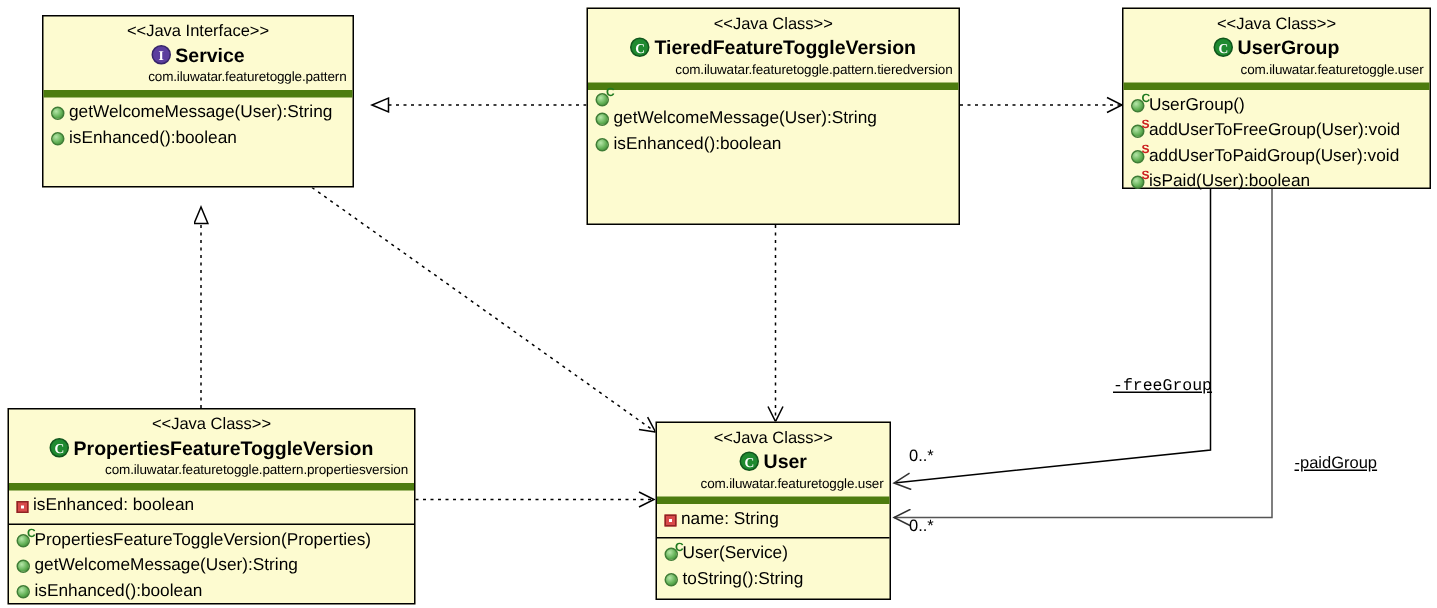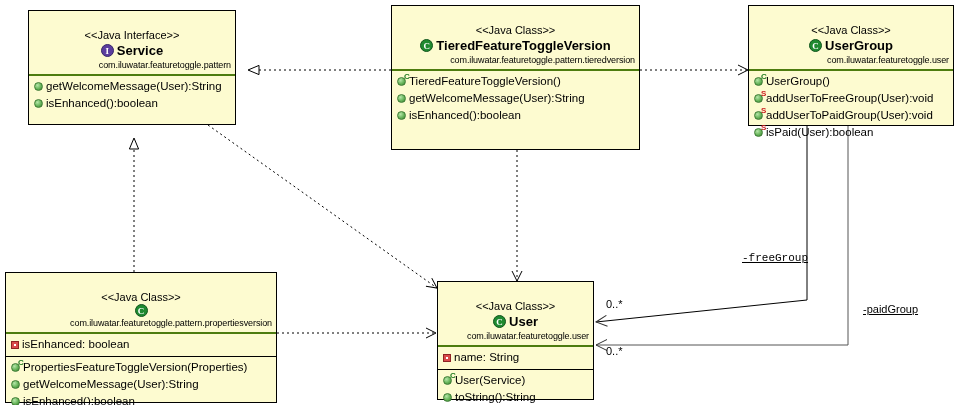--- a/index.html
+++ b/index.html
@@ -18,23 +18,23 @@
 
   
   .uml-box {
     position: absolute;
     background: #fdfbd0;
     border: 1px solid #000000;
     box-sizing: border-box;
     z-index: 5;
   }
   .uml-header {
-    padding: 17px 4px 3px 4px;
+    padding: 3px 4px 3px 4px;
     text-align: center;
-    border-bottom: 2px solid #4d7c0f;
+    border-bottom: 5px solid #4d7c0f;
   }
   .stereotype {
     font-size: 11px;
     color: #000000;
     line-height: 14px;
     white-space: nowrap;
   }
   .cls-title {
     font-size: 13px;
     font-weight: bold;
@@ -214,21 +214,20 @@
         <span class="badge badge-class">C</span>
         <span>TieredFeatureToggleVersion</span>
       </div>
       <div class="pkg">com.iluwatar.featuretoggle.pattern.tieredversion</div>
     </div>
     <div class="uml-section last">
       <div class="member">
         <span class="ico ico-method">
             <span class="sup sup-c">C</span>
           </span>
-        <span class="member-text">TieredFeatureToggleVersion()</span>
       </div>
       <div class="member">
         <span class="ico ico-method"></span>
         <span class="member-text">getWelcomeMessage(User):String</span>
       </div>
       <div class="member">
         <span class="ico ico-method"></span>
         <span class="member-text">isEnhanced():boolean</span>
       </div>
     </div>
@@ -269,20 +268,21 @@
         <span class="member-text static">isPaid(User):boolean</span>
       </div>
     </div>
   </div>
 
   <div class="uml-box" id="box-properties" style="left:5px; top:272px; width:272px; height:131px;">
     <div class="uml-header">
       <div class="stereotype">&lt;&lt;Java Class&gt;&gt;</div>
       <div class="cls-title">
         <span class="badge badge-class">C</span>
+        <span>PropertiesFeatureToggleVersion</span>
       </div>
       <div class="pkg">com.iluwatar.featuretoggle.pattern.propertiesversion</div>
     </div>
     <div class="uml-section">
       <div class="member">
         <span class="ico ico-field"></span>
         <span class="member-text">isEnhanced: boolean</span>
       </div>
     </div>
     <div class="uml-section last">

